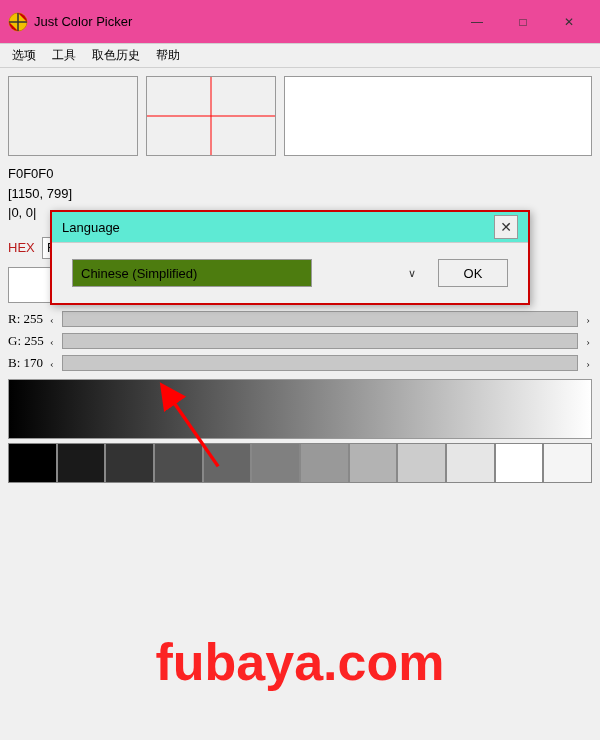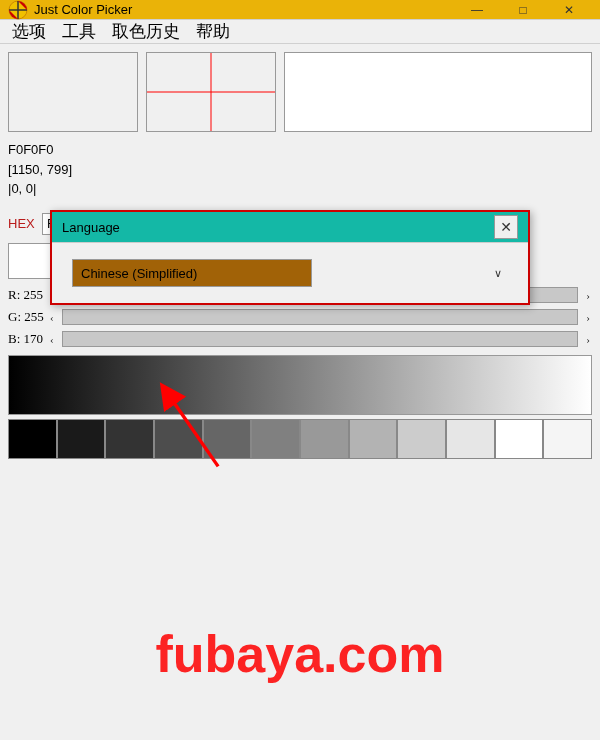--- a/index.html
+++ b/index.html
@@ -10,22 +10,22 @@
       font-family: 'Segoe UI', Arial, sans-serif;
       font-size: 13px;
       overflow: hidden;
       position: relative;
     }
 
     
     .title-bar {
       display: flex;
       align-items: center;
-      background: #eab308;
-      height: 20px;
+      background: #ec4899;
+      height: 44px;
       padding: 0 8px;
       border-bottom: 1px solid #d0d0d0;
       user-select: none;
     }
     .title-bar-icon {
       width: 20px;
       height: 20px;
       margin-right: 6px;
       flex-shrink: 0;
     }
@@ -56,21 +56,21 @@
       display: flex;
       background: #f0f0f0;
       padding: 2px 4px;
       height: 24px;
       align-items: center;
       border-bottom: 1px solid #d0d0d0;
     }
     .menu-item {
       padding: 15px 8px;
       cursor: pointer;
-      font-size: 17px;
+      font-size: 12px;
       color: #000;
     }
 
     
     .main-content {
       padding: 8px;
       background: #f0f0f0;
     }
 
     
@@ -203,21 +203,21 @@
       margin-top: 4px;
     }
     .swatch-cell {
       flex: 1;
       border: 1px solid #888;
     }
 
     
     .watermark {
       position: absolute;
-      bottom: 56px;
+      bottom: 48px;
       left: 0;
       right: 0;
       text-align: center;
       font-size: 52px;
       font-weight: bold;
       color: red;
       opacity: 0.85;
       pointer-events: none;
       z-index: 5;
       font-family: Arial, sans-serif;
@@ -245,21 +245,21 @@
       top: 210px;
       left: 50px;
       width: 480px;
       background: #f0f0f0;
       border: 2px solid #cc0000;
       box-shadow: 2px 2px 8px rgba(0,0,0,0.3);
     }
     .dialog-titlebar {
       display: flex;
       align-items: center;
-      background: #14b8a6;
+      background: #5eead4;
       padding: 15px 10px;
       border-bottom: 1px solid #ccc;
       height: 30px;
     }
     .dialog-title {
       flex: 1;
       font-size: 13px;
       font-weight: normal;
       color: #000;
     }
@@ -284,21 +284,21 @@
     .dialog-select-wrap {
       display: flex;
       align-items: center;
       flex: 1;
       position: relative;
     }
     .dialog-select {
       width: 240px;
       height: 28px;
       border: 1px solid #999;
-      background: #a16207;
+      background: #4d7c0f;
       padding: 0 28px 0 8px;
       font-size: 13px;
       appearance: none;
       cursor: pointer;
     }
     .dialog-select-arrow {
       position: absolute;
       right: 6px;
       top: 50%;
       transform: translateY(-50%);
@@ -438,15 +438,16 @@
         <select class="dialog-select">
           <option>Chinese (Simplified)</option>
           <option>English</option>
           <option>French</option>
           <option>German</option>
           <option>Spanish</option>
           <option>Russian</option>
         </select>
         <span class="dialog-select-arrow">∨</span>
       </div>
+      <button class="dialog-ok-btn">OK</button>
     </div>
   </div>
 </div>
 
 </body></html>

